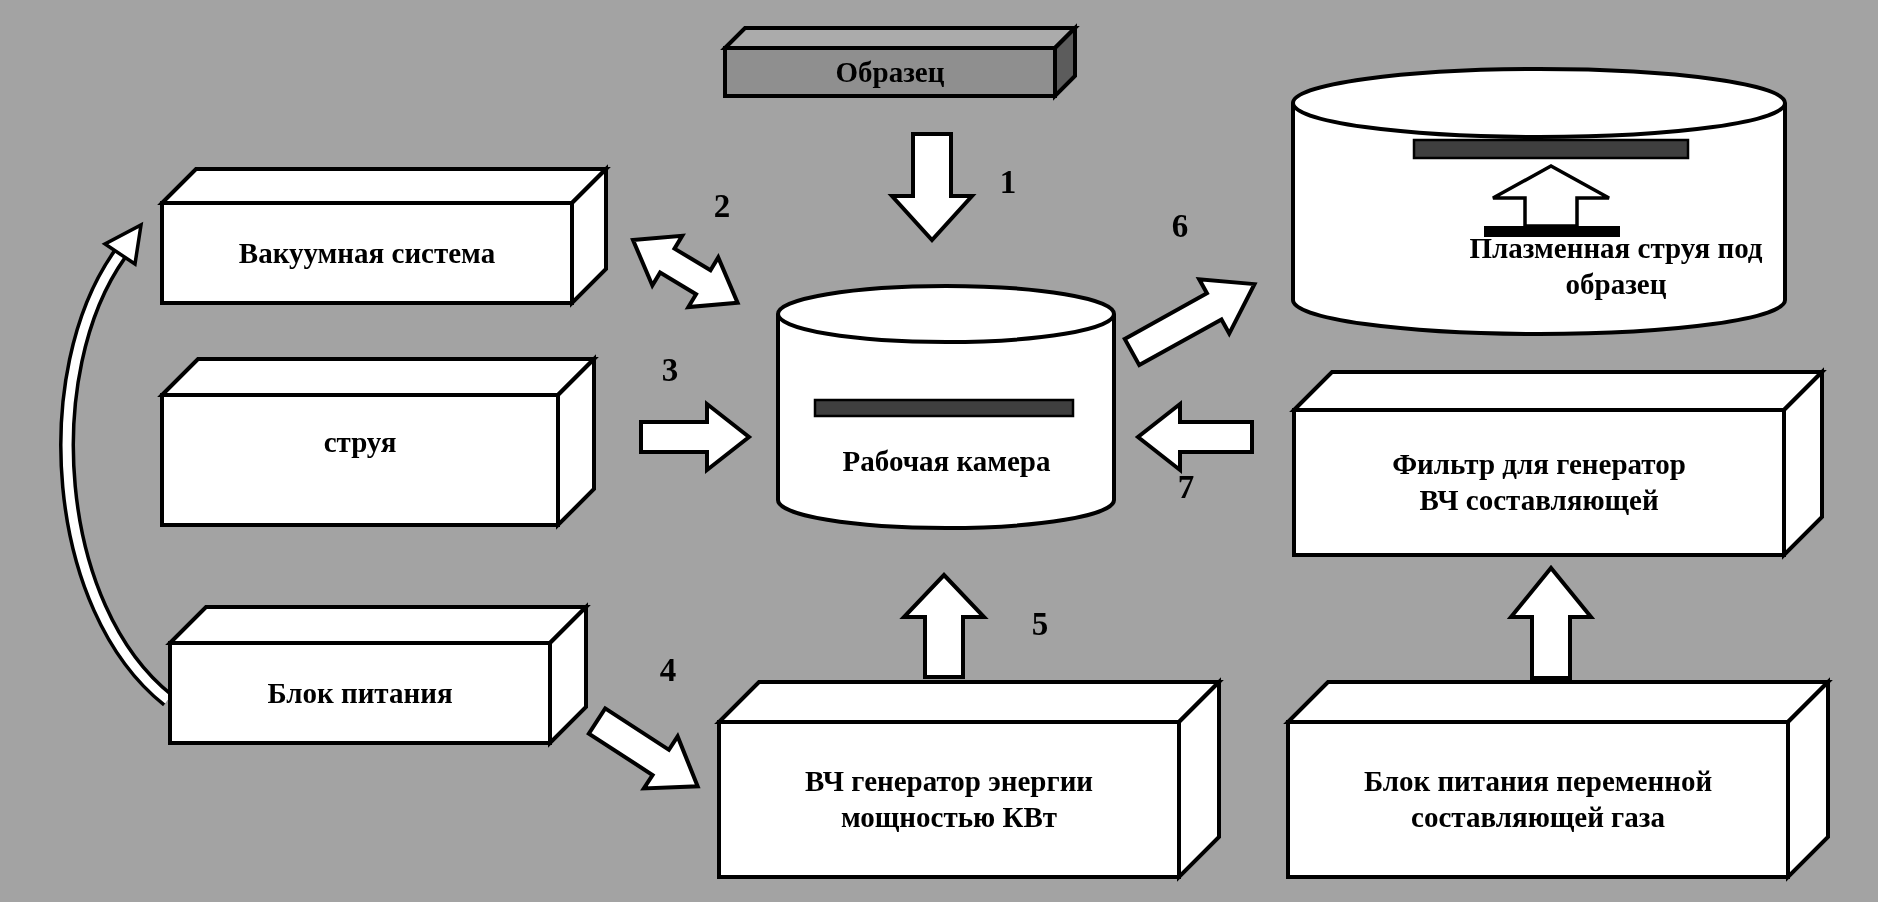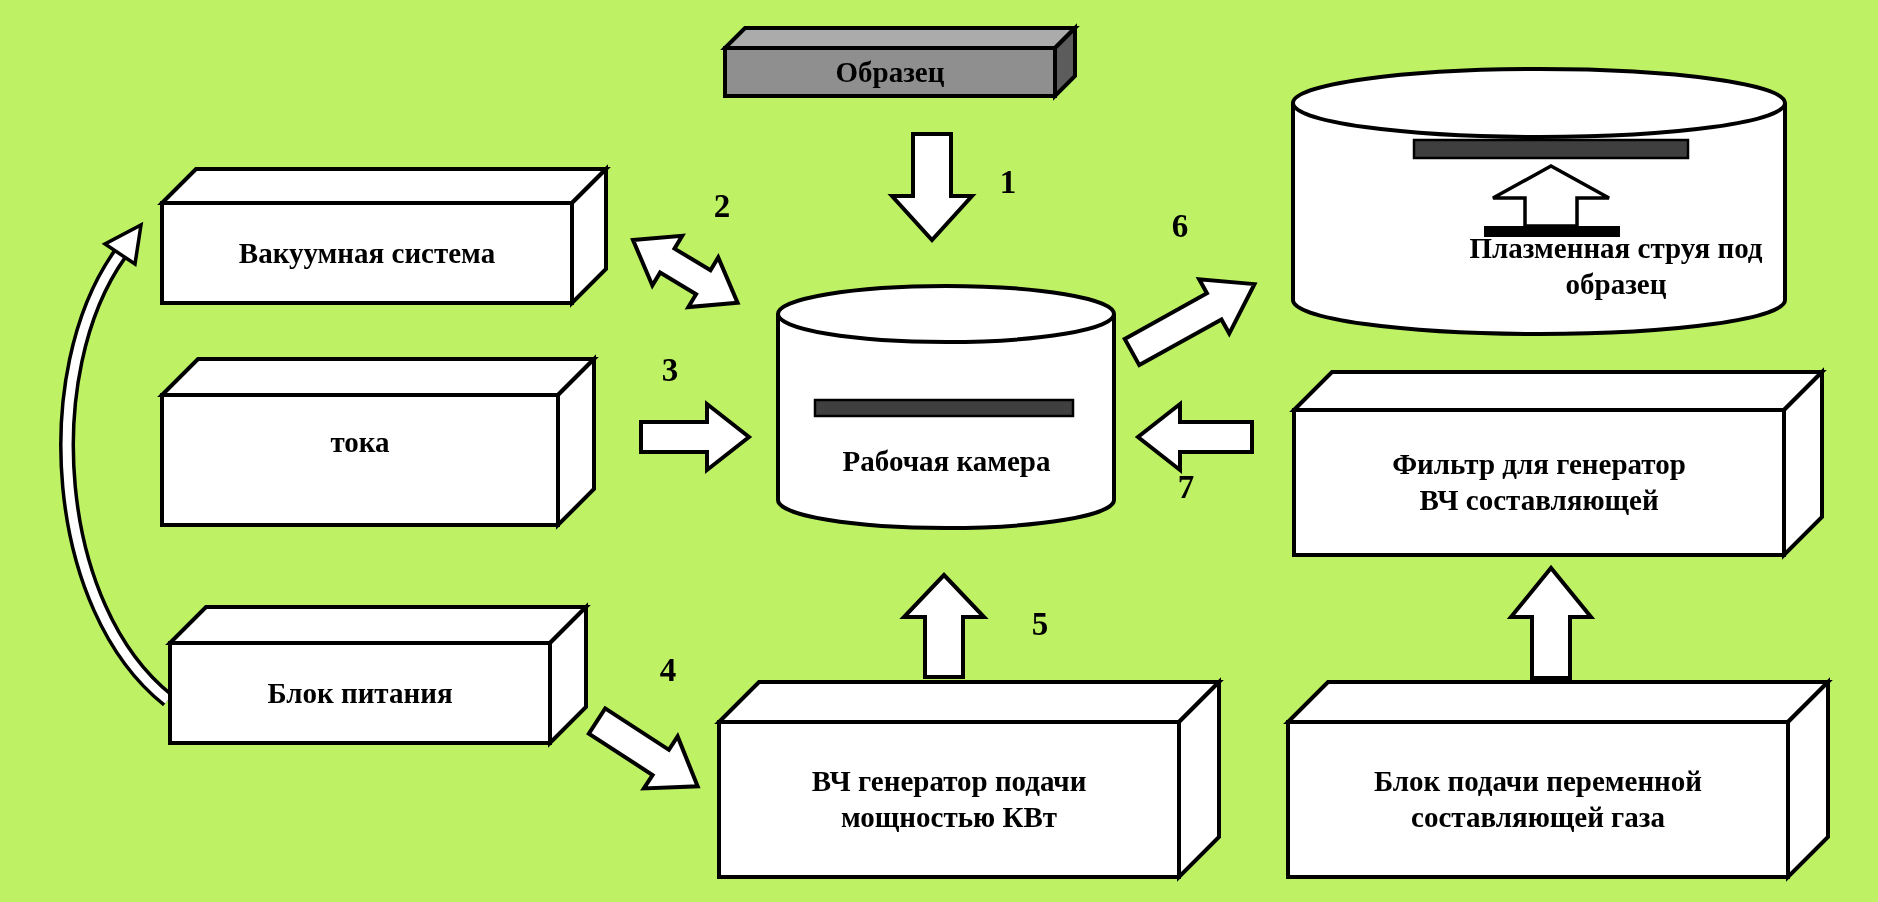--- a/index.html
+++ b/index.html
@@ -1,19 +1,19 @@
 <!DOCTYPE html>
 <html><head>
 <meta charset="utf-8">
 <style>
   html,body{margin:0;padding:0;background:#ffffff;}
   .stage{
     position:relative;
     width:1878px;height:902px;
-    background:#bef264;
+    background:#a3a3a3;
     font-family:"Liberation Serif", serif;
     overflow:hidden;
   }
   .layer{position:absolute;left:0;top:0;}
   .label{
     position:absolute;
     text-align:center;
     font-weight:bold;
     font-size:29px;
     line-height:36px;
@@ -115,21 +115,21 @@
 
   <div class="label" style="left:725px;top:54px;width:330px">
     <span class="line">Образец</span>
   </div>
 
   <div class="label" style="left:162px;top:235px;width:410px">
     <span class="line">Вакуумная система</span>
   </div>
 
   <div class="label" style="left:162px;top:424px;width:396px">
-    <span class="line">тока</span>
+    <span class="line">струя</span>
   </div>
 
   <div class="label" style="left:170px;top:675px;width:380px">
     <span class="line">Блок питания</span>
   </div>
 
   <div class="label" style="left:779px;top:443px;width:335px">
     <span class="line">Рабочая камера</span>
   </div>
 
@@ -137,26 +137,26 @@
     <span class="line">Плазменная струя под</span>
     <span class="line">образец</span>
   </div>
 
   <div class="label" style="left:1294px;top:446px;width:490px">
     <span class="line">Фильтр для генератор</span>
     <span class="line">ВЧ составляющей</span>
   </div>
 
   <div class="label" style="left:719px;top:763px;width:460px">
-    <span class="line">ВЧ генератор подачи</span>
+    <span class="line">ВЧ генератор энергии</span>
     <span class="line">мощностью КВт</span>
   </div>
 
   <div class="label" style="left:1288px;top:763px;width:500px">
-    <span class="line">Блок подачи переменной</span>
+    <span class="line">Блок питания переменной</span>
     <span class="line">составляющей газа</span>
   </div>
 
   <div class="num" style="left:1008px;top:182px">1</div>
   <div class="num" style="left:722px;top:206px">2</div>
   <div class="num" style="left:670px;top:370px">3</div>
   <div class="num" style="left:668px;top:670px">4</div>
   <div class="num" style="left:1040px;top:624px">5</div>
   <div class="num" style="left:1180px;top:226px">6</div>
   <div class="num" style="left:1186px;top:487px">7</div>

